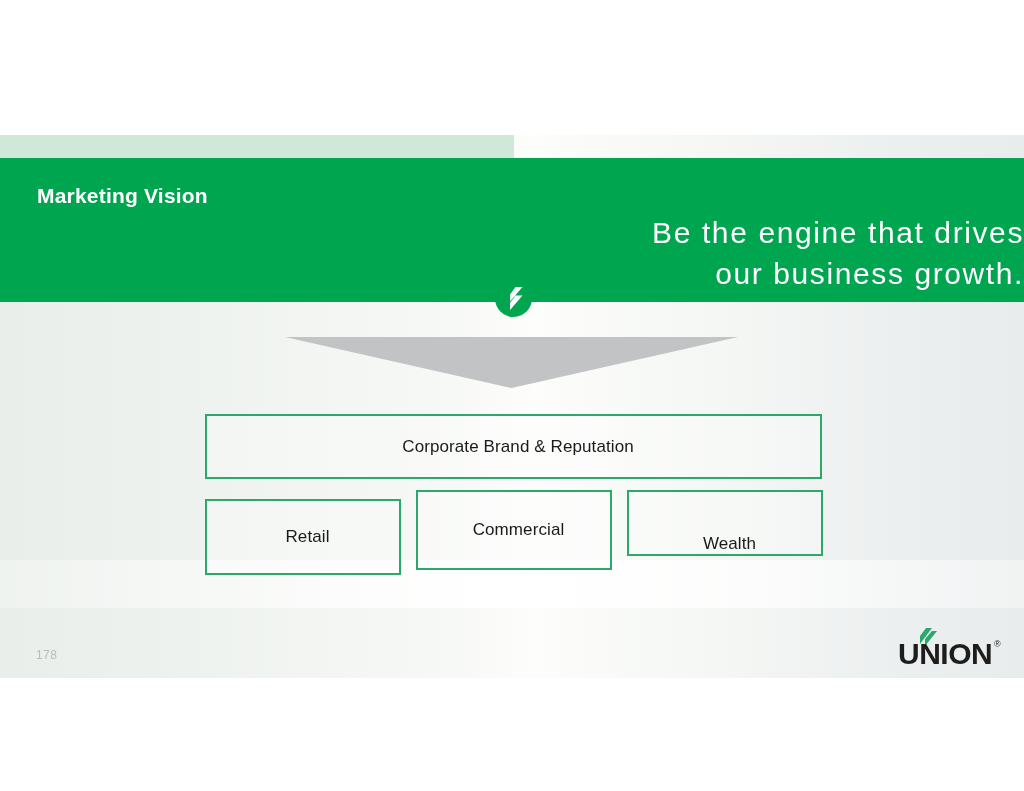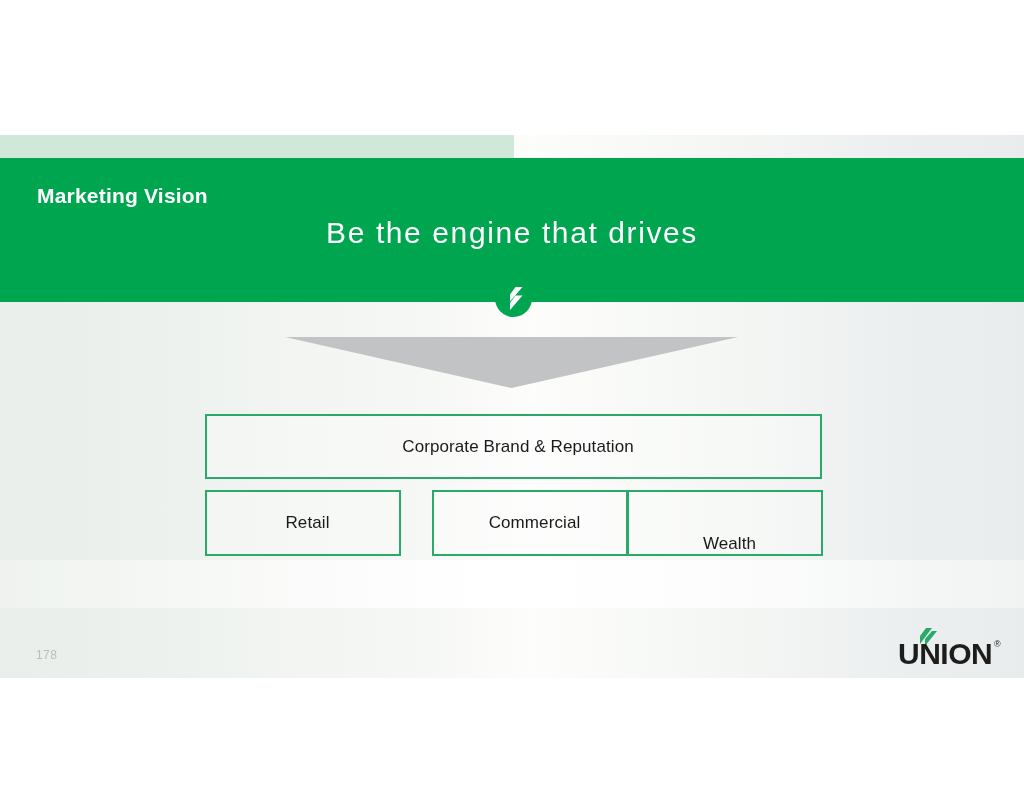--- a/index.html
+++ b/index.html
@@ -76,21 +76,21 @@
     font-size: 21px;
     font-weight: 700;
     letter-spacing: 0.2px;
     white-space: nowrap;
   }
   .banner-headline {
     position: absolute;
     left: 0;
     top: 54px;
     width: 1024px;
-    text-align: center;
+    text-align: right;
     color: #ffffff;
     font-size: 30px;
     font-weight: 400;
     line-height: 41px;
     letter-spacing: 1.6px;
   }
   .banner-headline .hl-line {
     display: block;
   }
 
@@ -136,29 +136,29 @@
     padding-left: 9px;
   }
   .box-brand {
     left: 205px;
     top: 279px;
     width: 617px;
     height: 65px;
   }
   .box-retail {
     left: 205px;
+    top: 364px;
+    width: 196px;
+    height: 76px;
+  }
+  .box-commercial {
+    left: 416px;
     top: 355px;
     width: 196px;
-    height: 66px;
-  }
-  .box-commercial {
-    left: 432px;
-    top: 355px;
-    width: 196px;
-    height: 66px;
+    height: 80px;
   }
   .box-wealth {
     left: 627px;
     top: 355px;
     width: 196px;
     height: 66px;
     align-items: flex-end;
   }
 
   
@@ -185,20 +185,21 @@
 <div class="slide">
 
   <div class="slide-band"></div>
 
   <div class="accent-strip"></div>
 
   <div class="banner">
     <div class="banner-eyebrow">Marketing Vision</div>
     <div class="banner-headline">
       <span class="hl-line">Be the engine that drives</span>
+      <span class="hl-line">our business growth.</span>
     </div>
   </div>
 
   <div class="seal">
     <svg width="20" height="23" viewBox="0 0 20 23" aria-hidden="true">
       <polygon points="11.5,0 18.5,0 6.0,14.5 6.0,7.5" fill="#ffffff"></polygon>
       <polygon points="11.5,8.5 18.5,8.5 6.0,23 6.0,16" fill="#ffffff"></polygon>
     </svg>
   </div>
 

